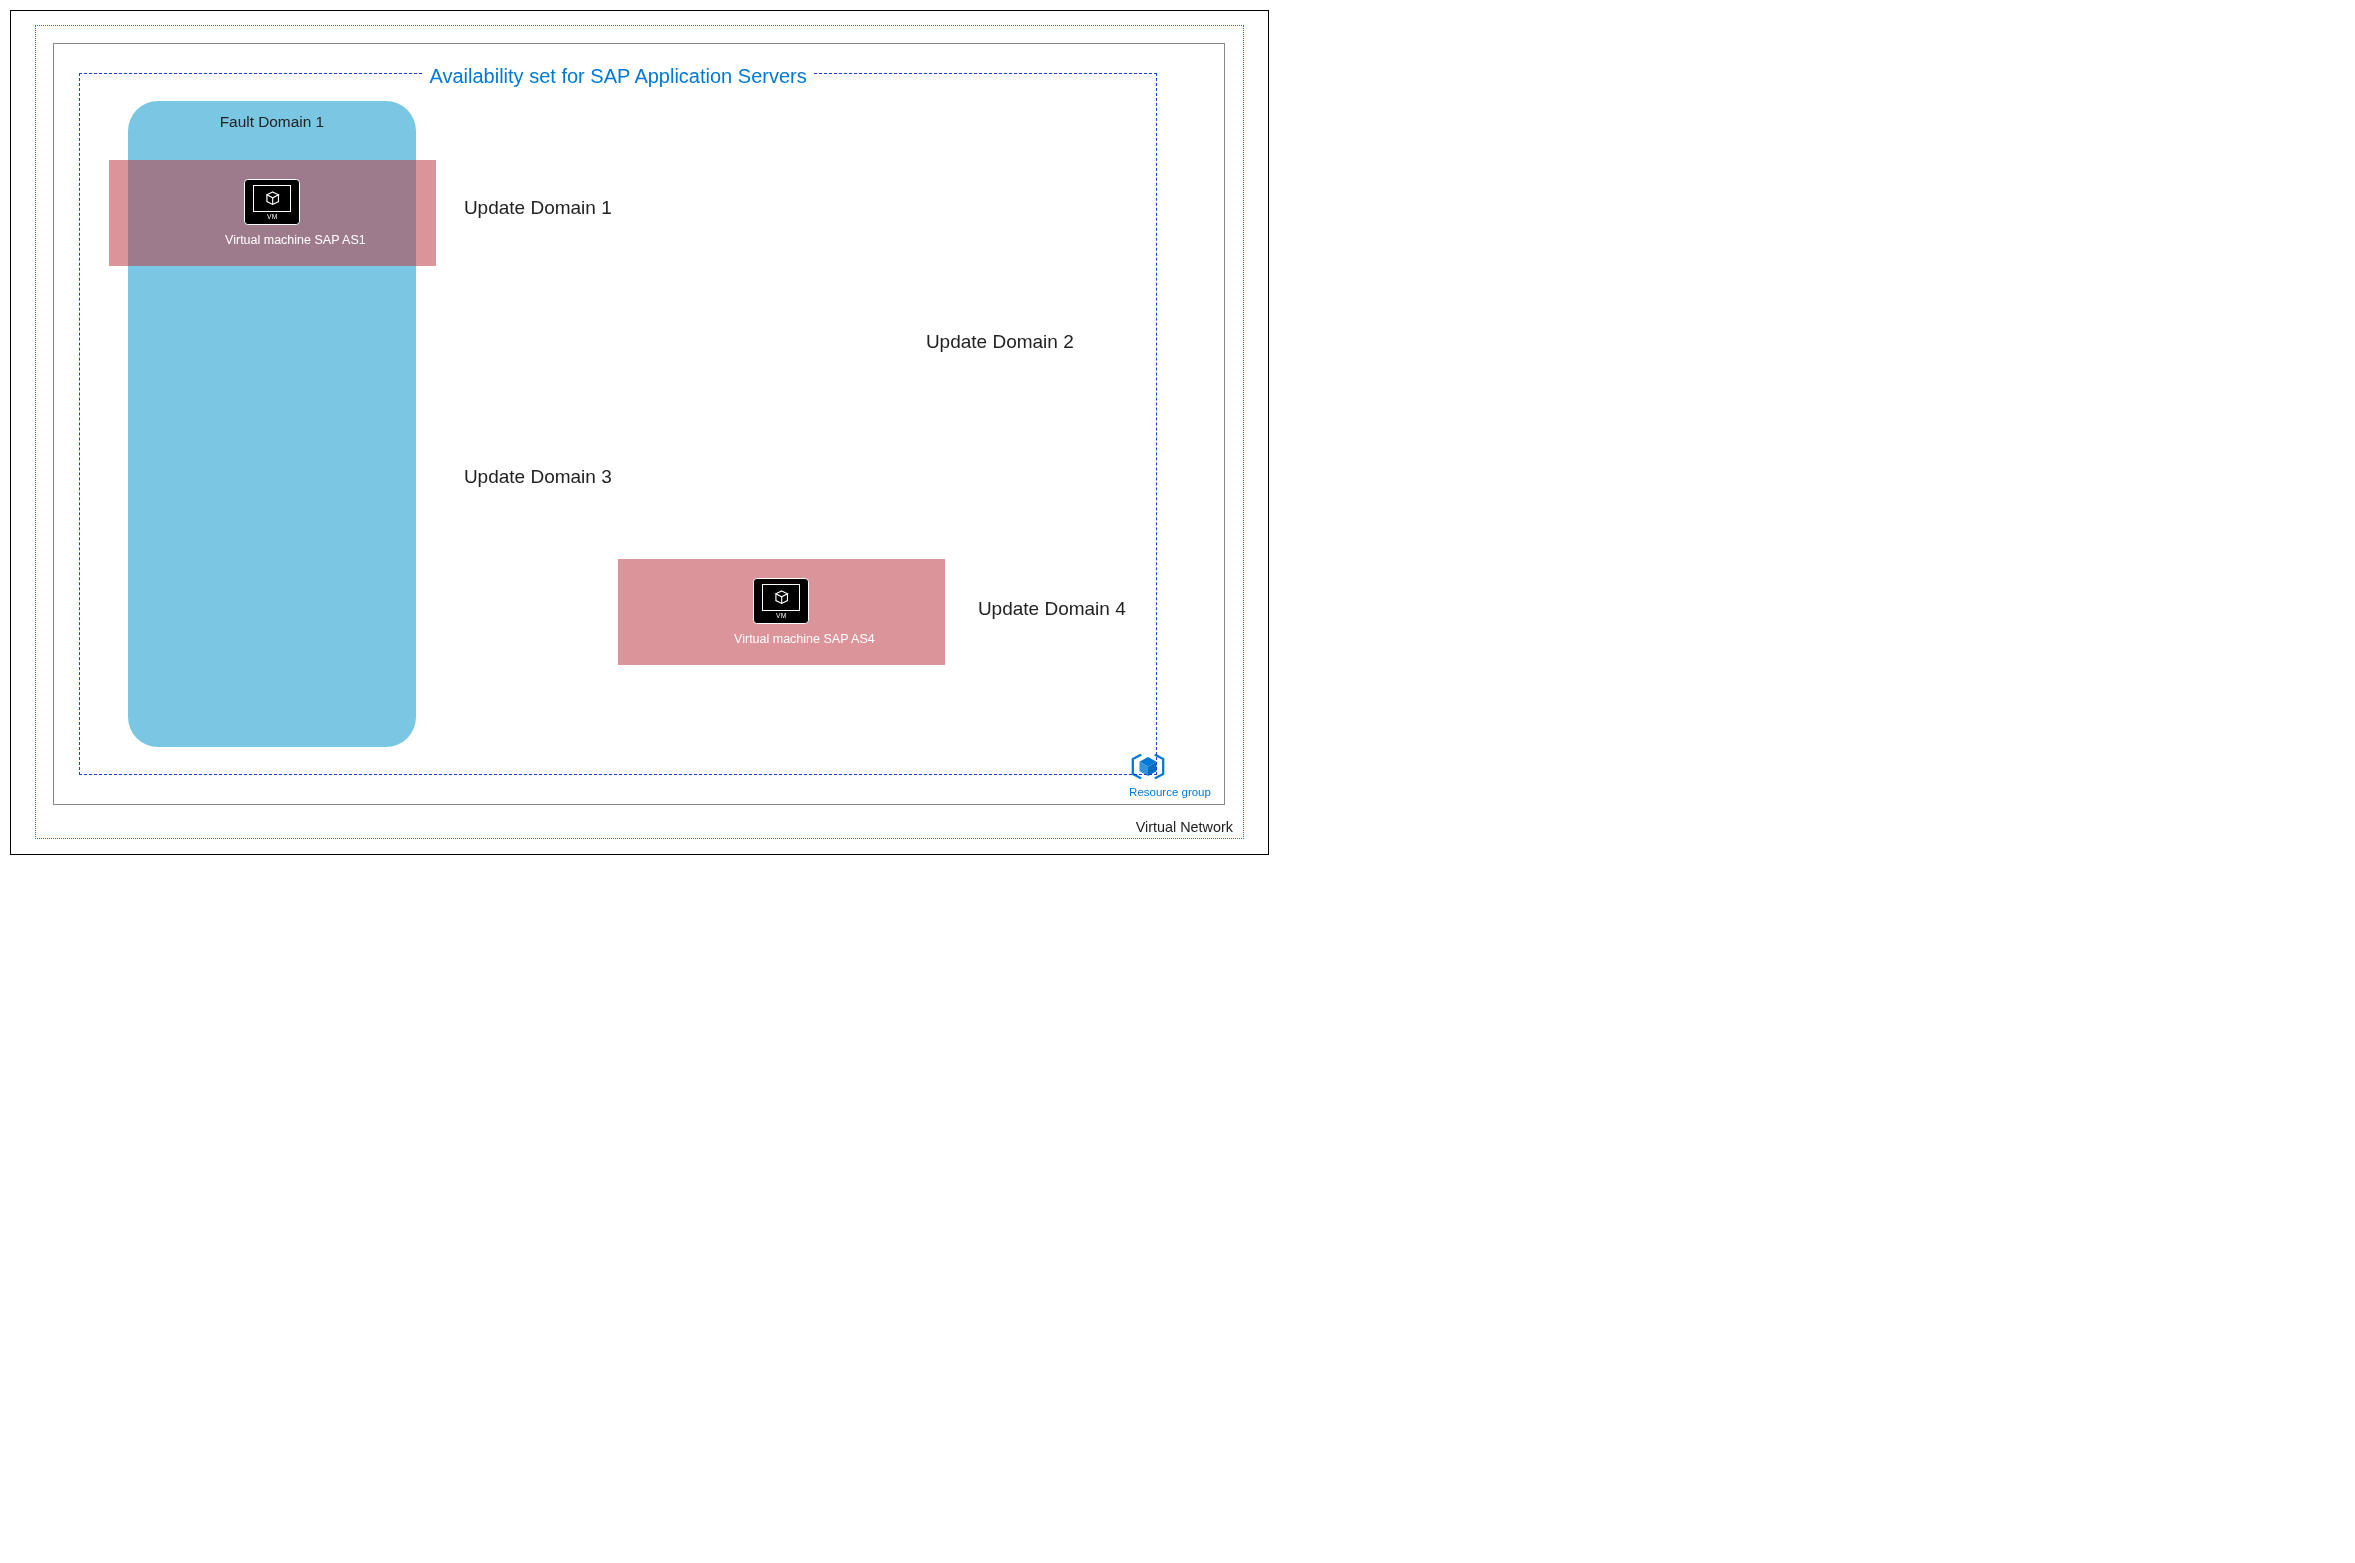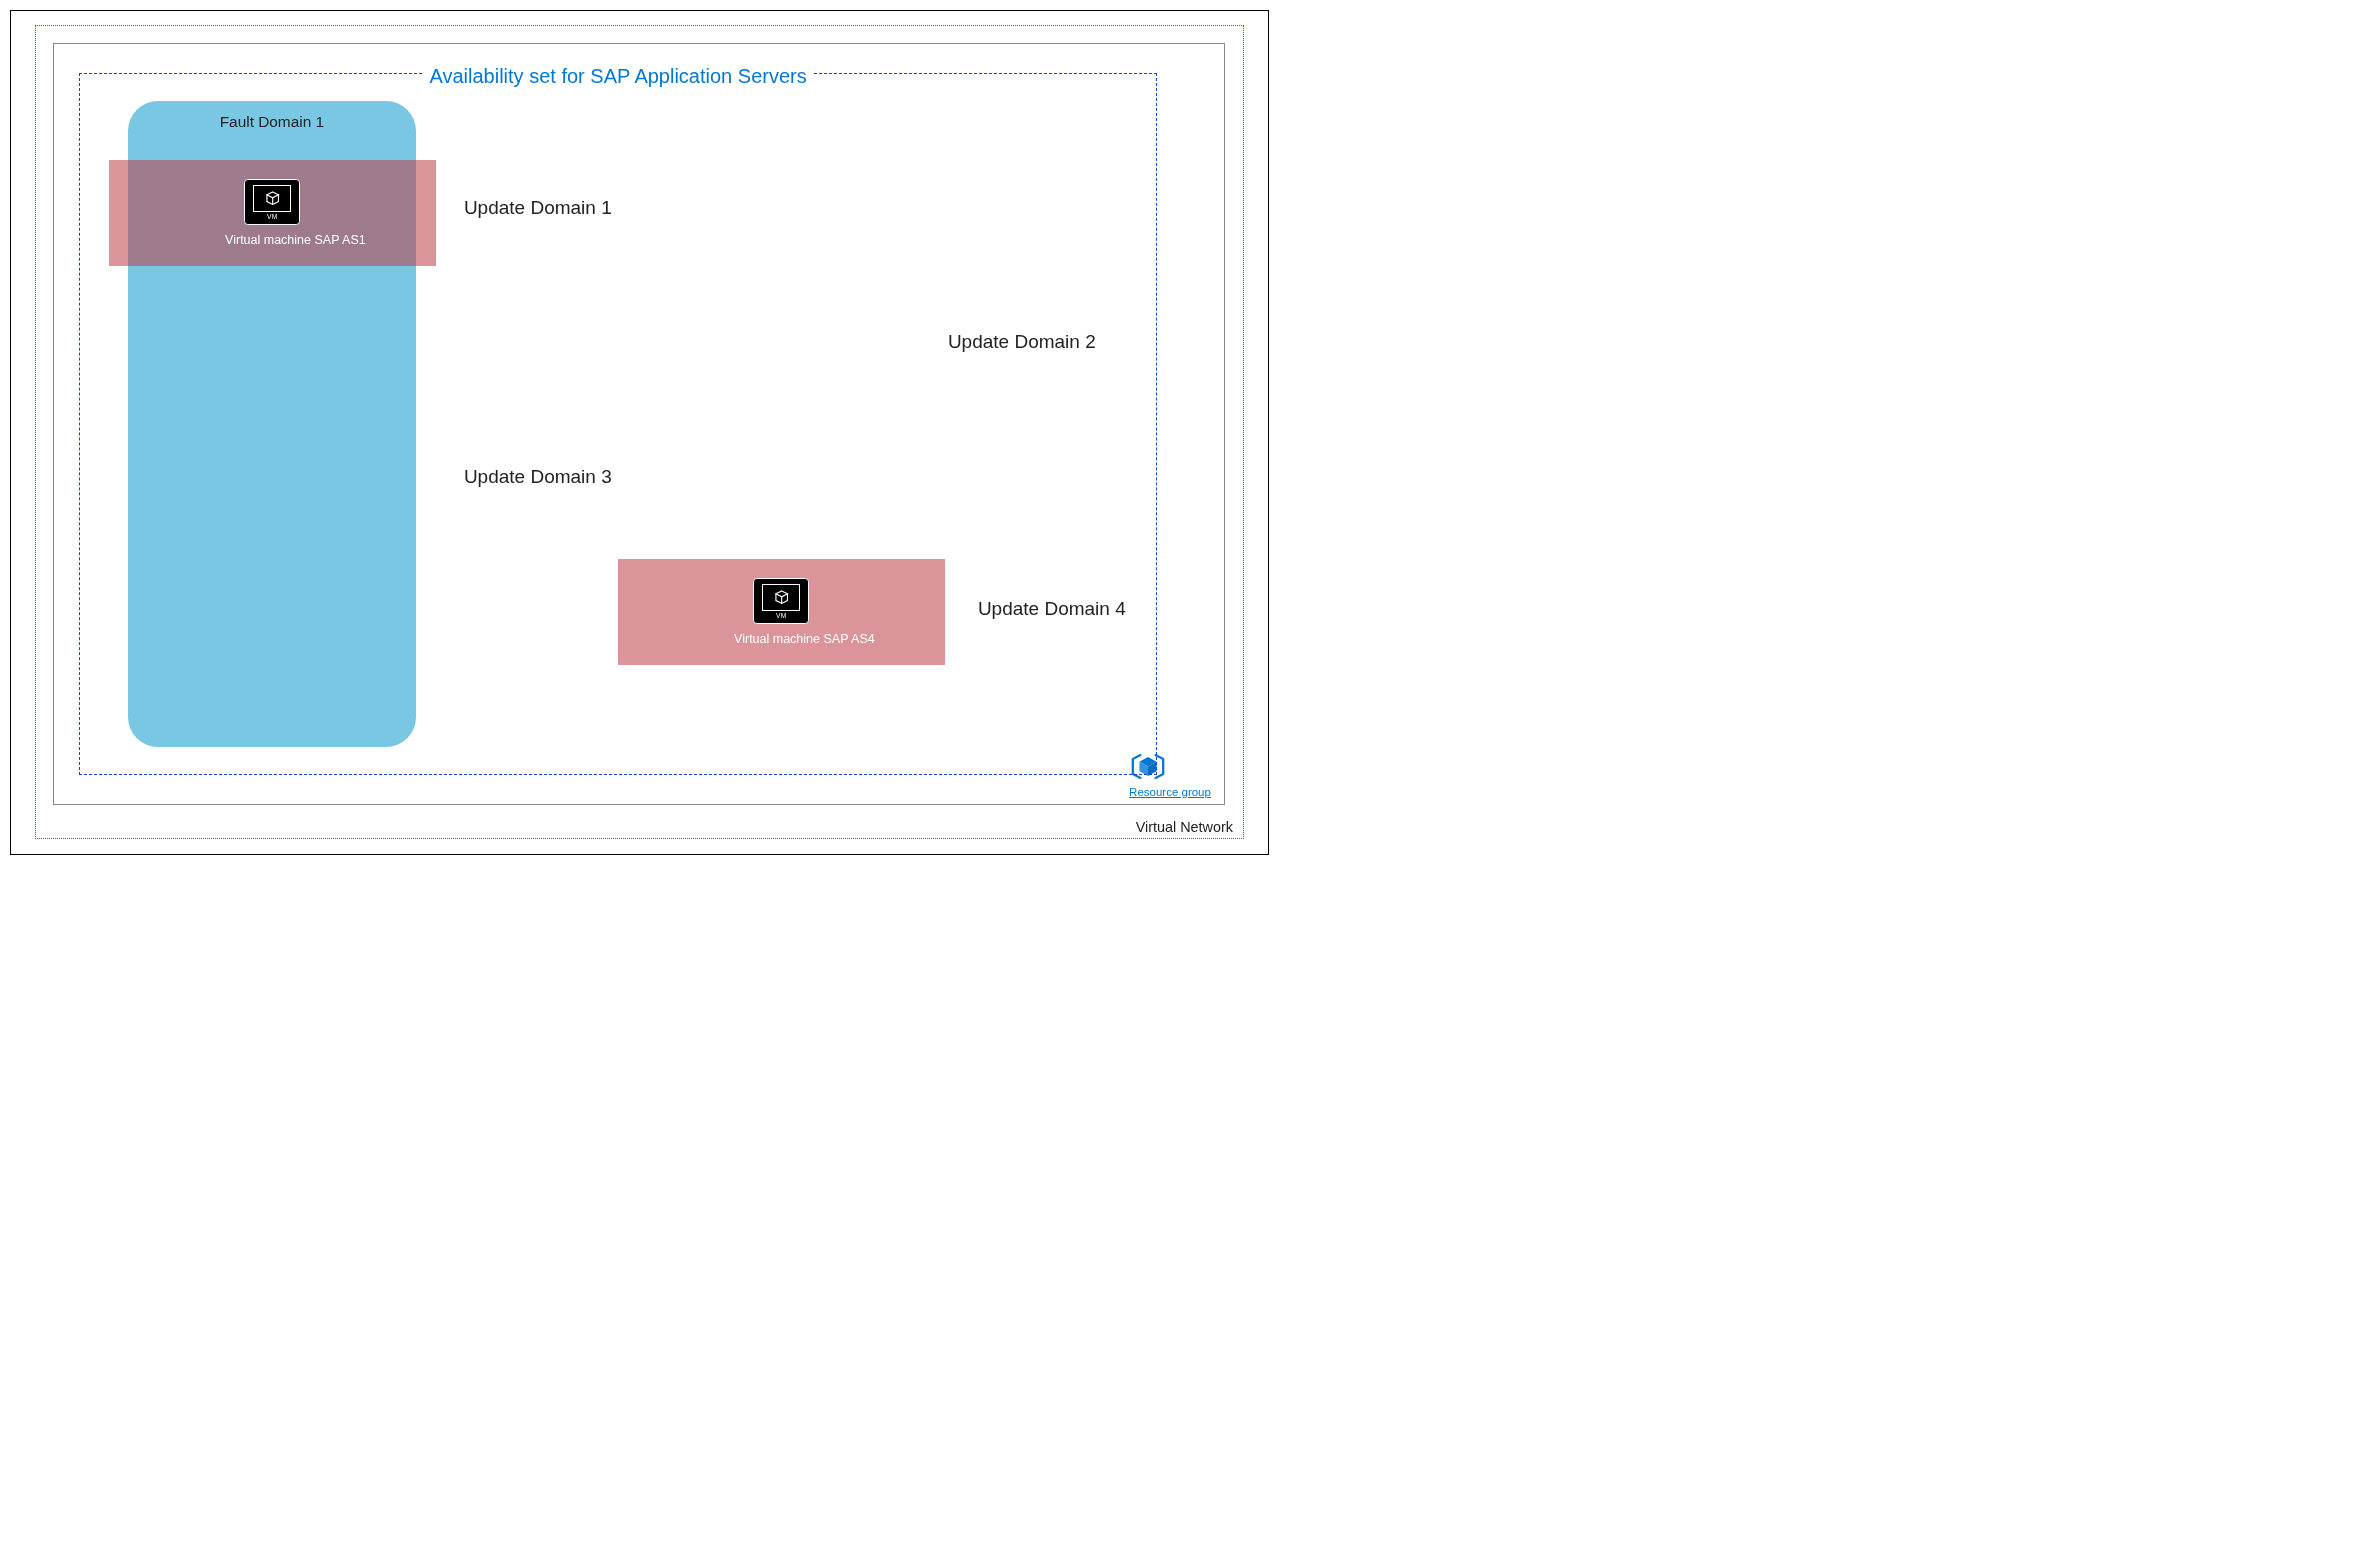--- a/index.html
+++ b/index.html
@@ -43,21 +43,20 @@
     position: absolute;
     bottom: 5.8px;
     right: 13.4px;
     text-align: center;
     color: #0078d4;
   }
   .rg-icon-wrap .lbl {
     font-size: 11.5px;
     line-height: 1.1;
     margin-top: 1.9px;
-    text-decoration: underline;
   }
   .availability-set {
     position: absolute;
     top: 29px;
     left: 25px;
     right: 67px;
     bottom: 29px;
     border: 1.9px dashed #1a3fd6;
   }
   .avset-label {
@@ -133,21 +132,21 @@
     text-align: center;
     margin-left: 46px;
   }
   .ud-label {
     position: absolute;
     font-size: 19px;
     color: #222;
     white-space: nowrap;
   }
   .udl1 { top: 123px; left: 384px; }
-  .udl2 { top: 257px; left: 868px; }
+  .udl2 { top: 257px; left: 846px; }
   .udl3 { top: 392px; left: 384px; }
   .udl4 { top: 524px; left: 898px; text-align: right; }
   svg.rg-svg { display: block; }
   svg.cube-svg { display: block; }
 </style>
 </head>
 <body>
 
 <div class="outer-border">
 

